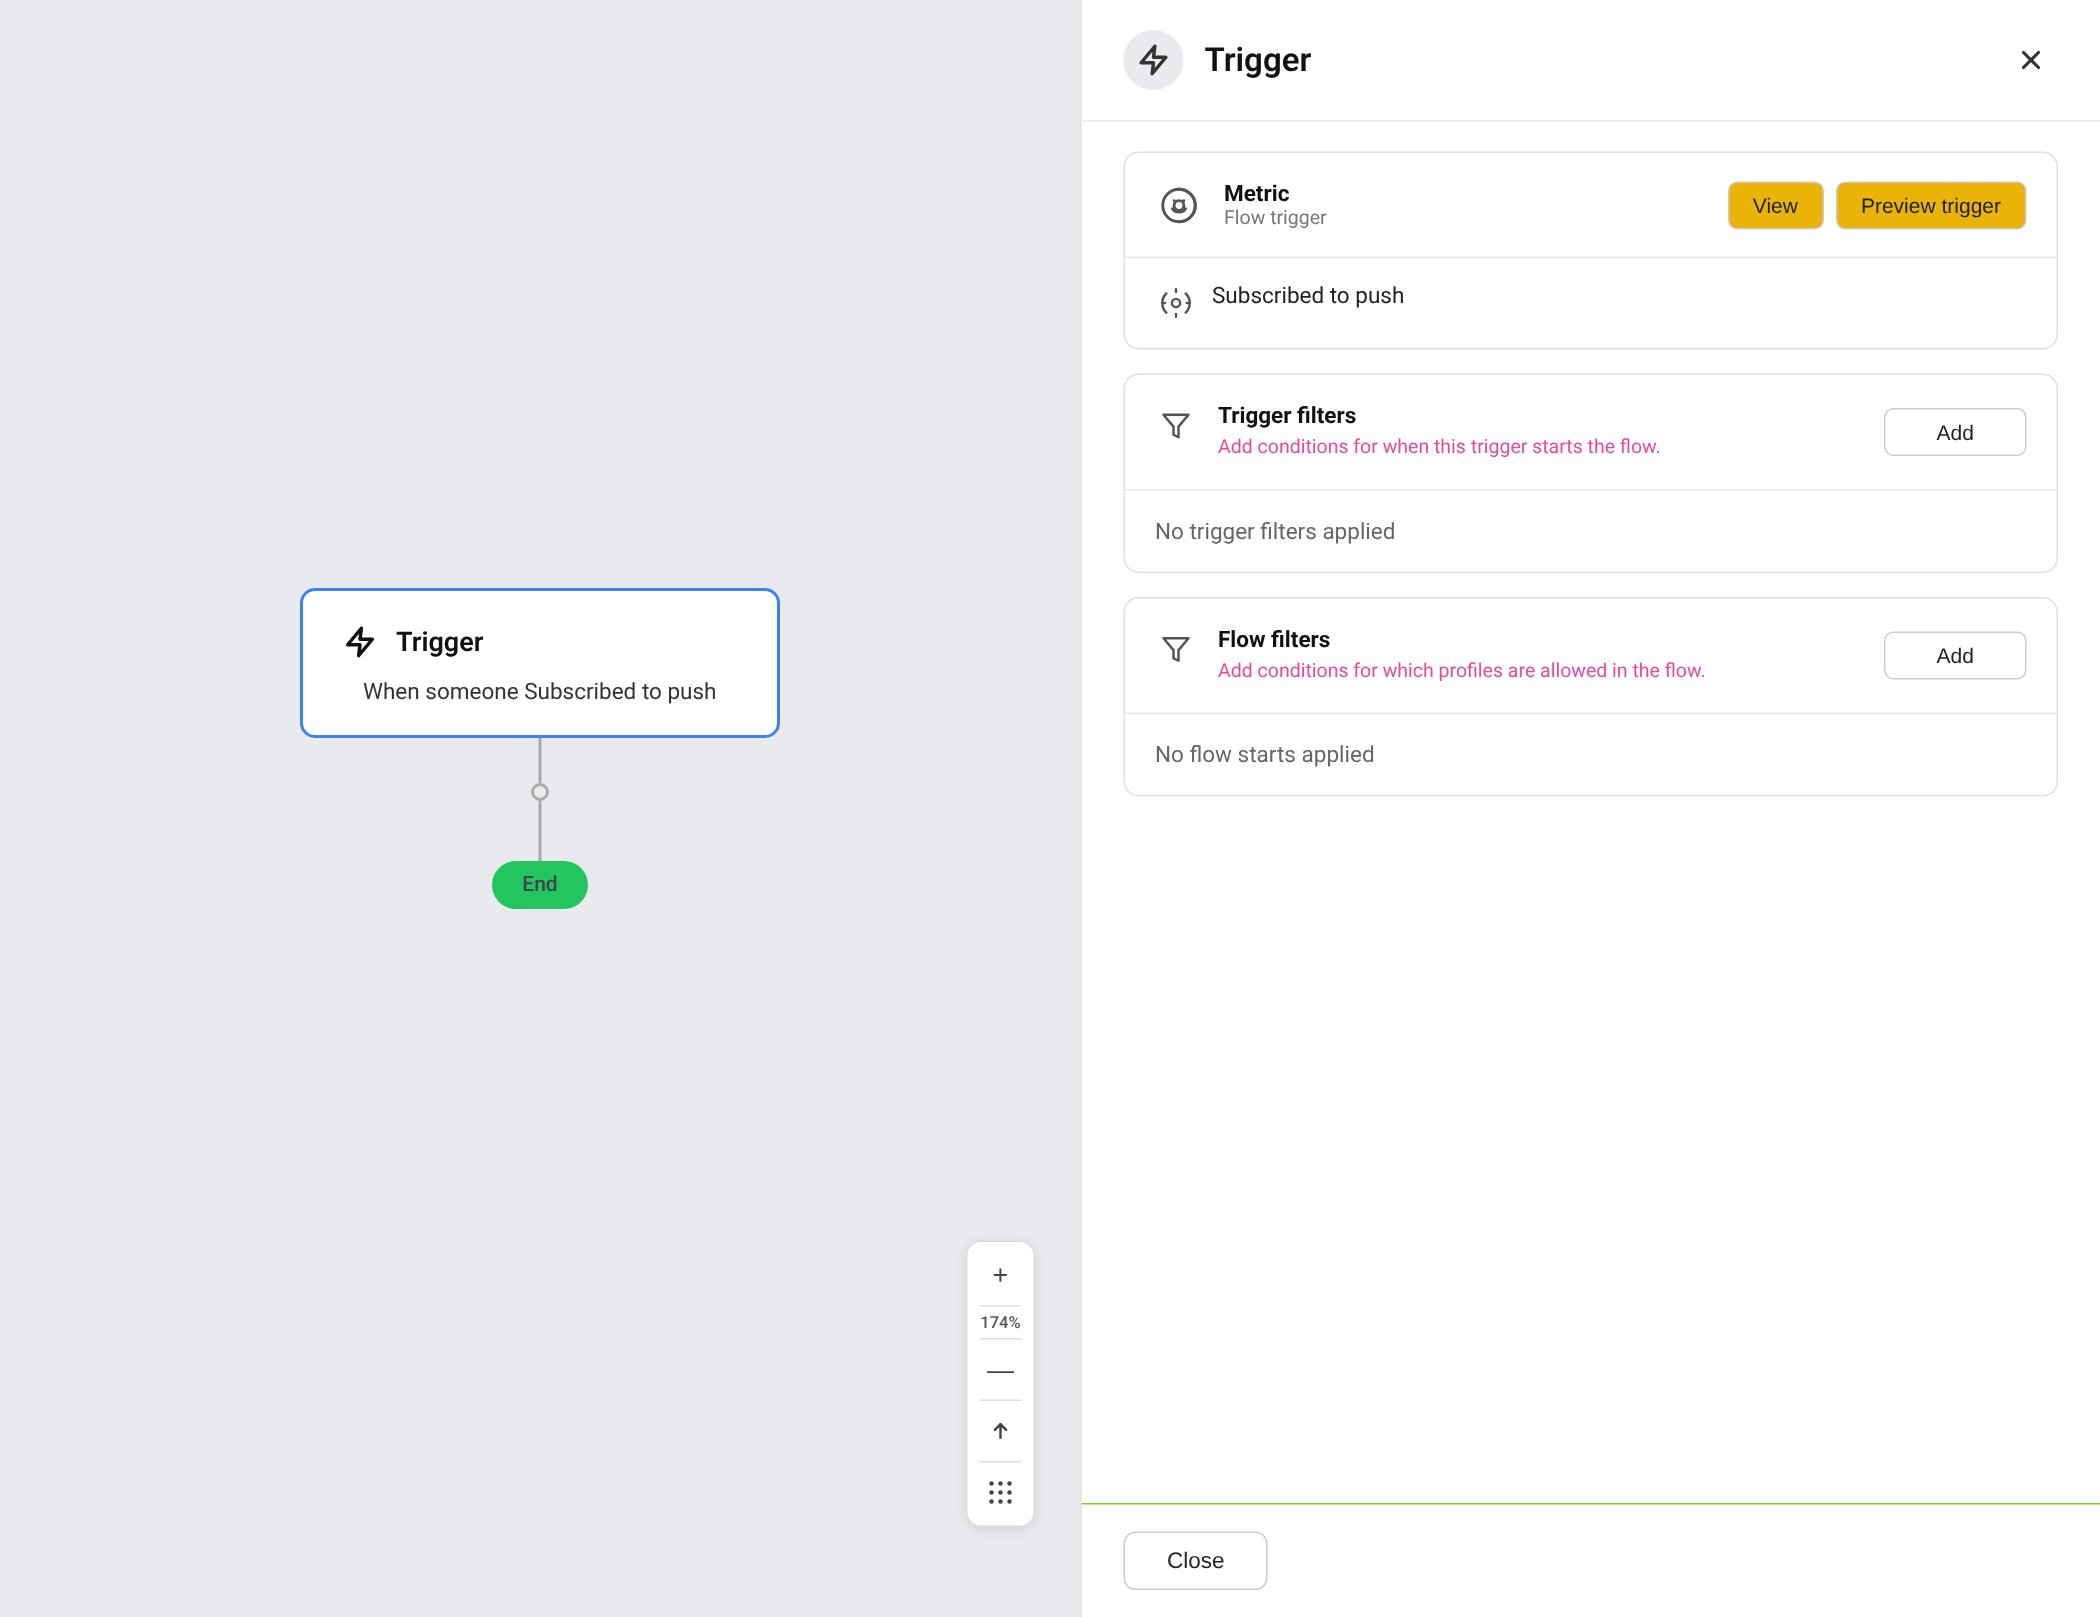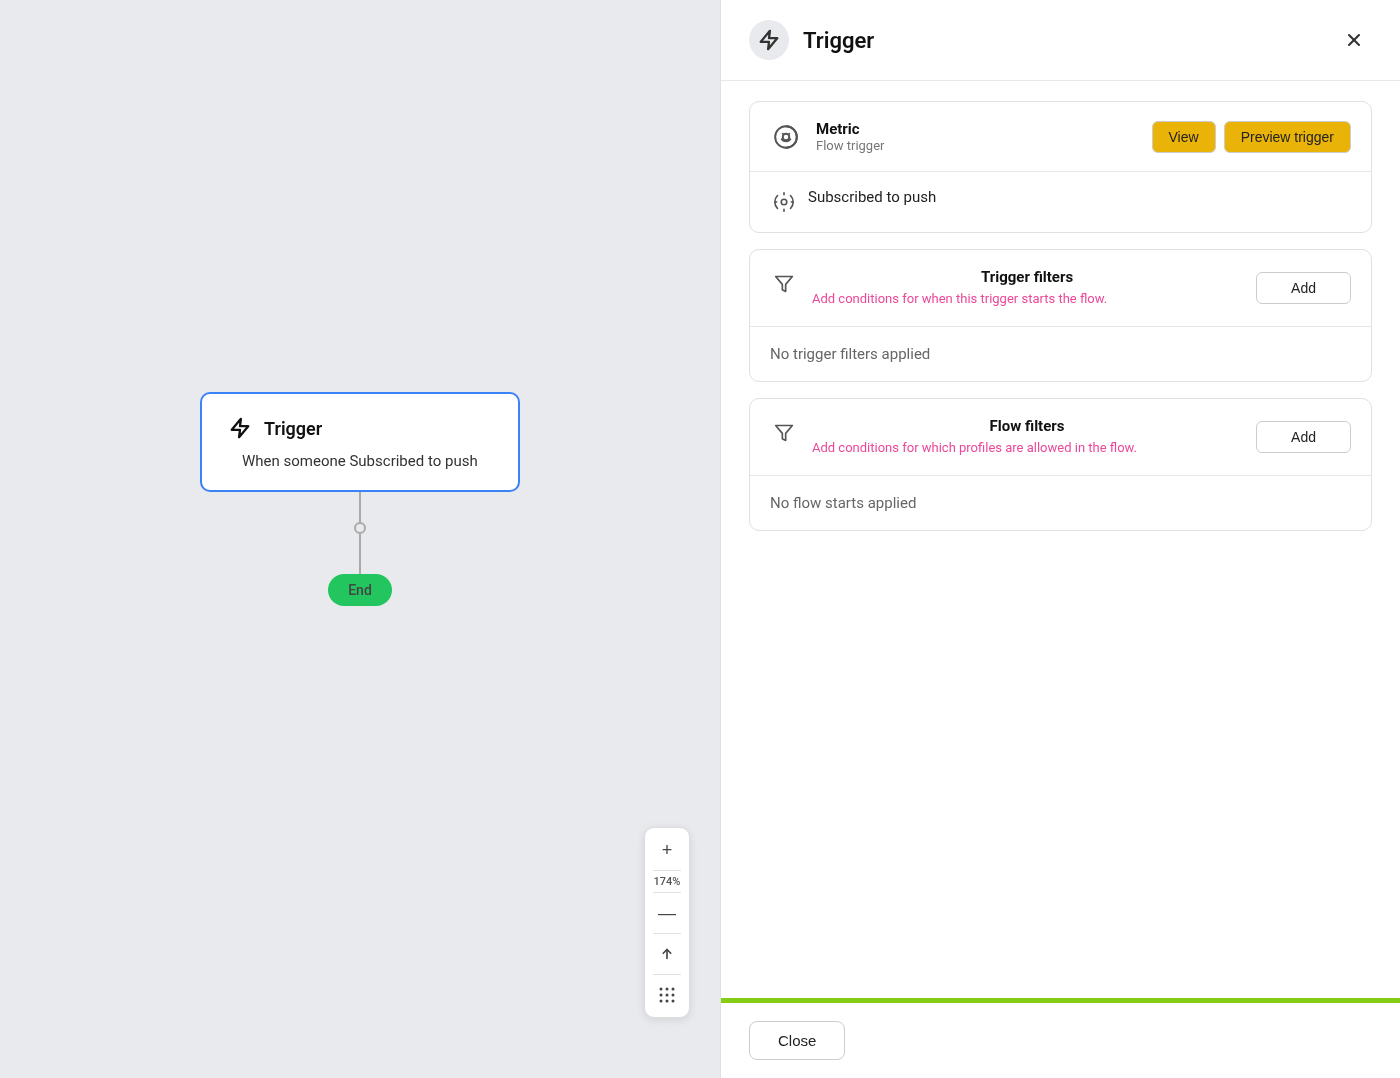--- a/index.html
+++ b/index.html
@@ -287,21 +287,20 @@
 
     .filter-info {
       flex: 1;
     }
 
     .filter-title {
       font-size: 15px;
       font-weight: 700;
       color: #111;
       margin-bottom: 4px;
-      text-align: center;
     }
 
     .filter-desc {
       font-size: 13px;
       color: #ec4899;
       line-height: 1.4;
     }
 
     .add-btn {
       border: 1px solid #ccc;
@@ -318,21 +317,21 @@
 
     .filter-empty {
       padding: 18px 20px;
       font-size: 15px;
       color: #666;
     }
 
     
     .panel-footer {
       padding: 18px 28px;
-      border-top: 5px solid #84cc16;
+      border-top: 1px solid #84cc16;
       flex-shrink: 0;
     }
 
     .close-footer-btn {
       border: 1px solid #ccc;
       background: #fff;
       border-radius: 8px;
       padding: 10px 28px;
       font-size: 15px;
       font-weight: 500;

